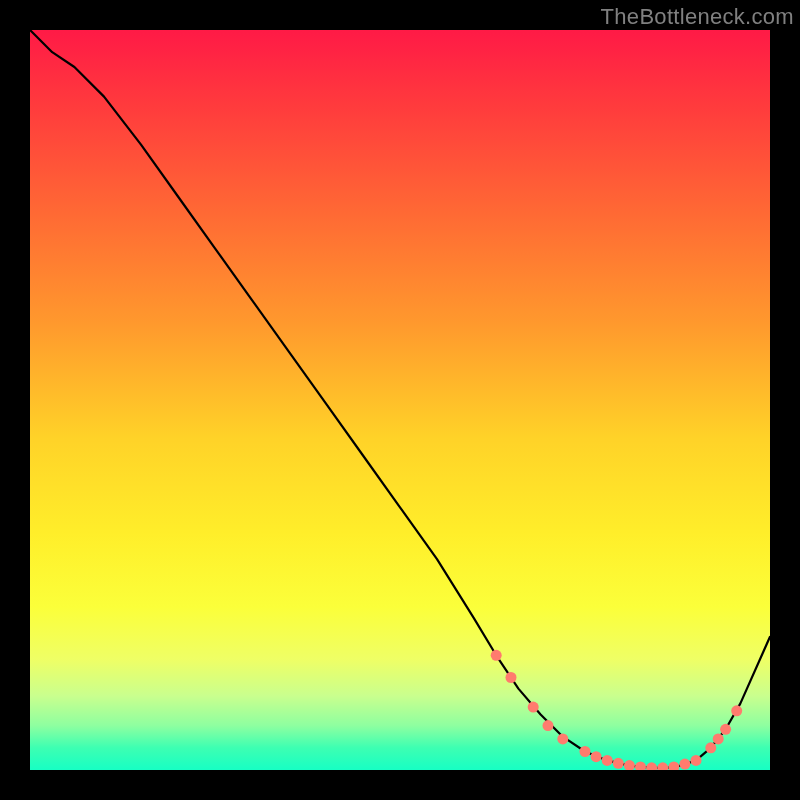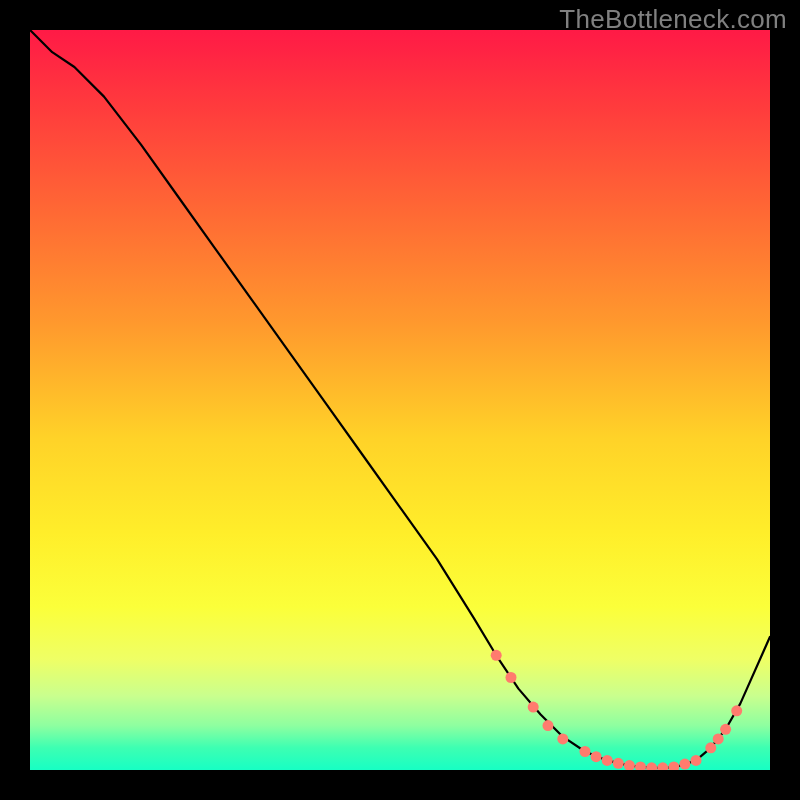--- a/index.html
+++ b/index.html
@@ -42,23 +42,23 @@
   .plot-area svg {
     position: absolute;
     left: 0;
     top: 0;
     width: 740px;
     height: 740px;
   }
   .watermark {
     position: absolute;
     top: 4px;
-    right: 13px;
+    right: 6px;
     color: #808080;
-    font-size: 26px;
+    font-size: 22px;
     letter-spacing: 0.3px;
   }
 </style>
 </head>
 <body>
 
 <div class="frame">
   <div class="watermark">TheBottleneck.com</div>
 
   <div class="plot-area">

